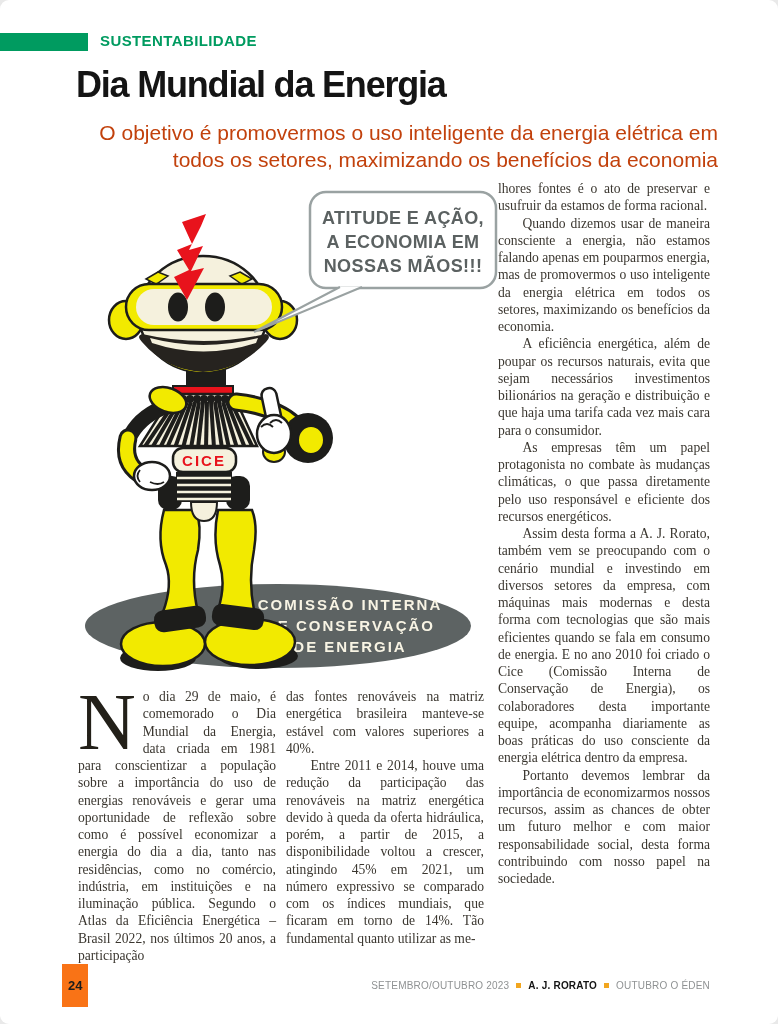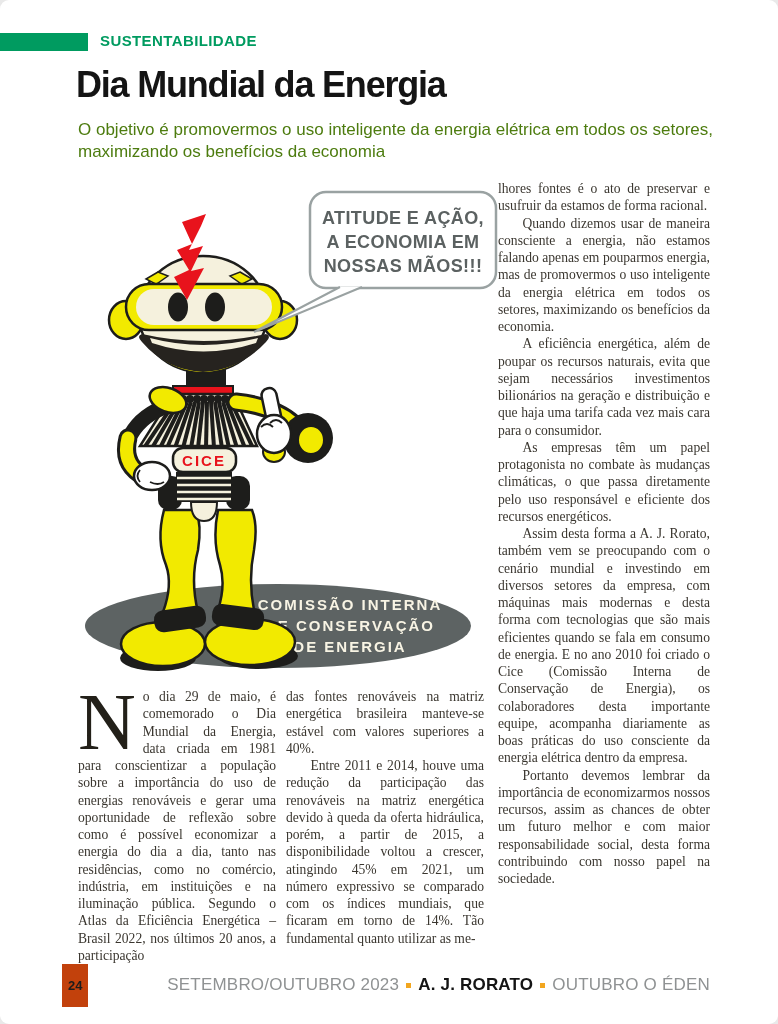--- a/index.html
+++ b/index.html
@@ -9,42 +9,42 @@
     margin:0 auto; overflow:hidden;
     font-family:"Liberation Sans", sans-serif;
     border-radius:9px;
   }
   
   .kicker-bar { position:absolute; left:0; top:33px; width:88px; height:18px; background:#009b60; }
   .kicker { position:absolute; left:100px; top:32px; font-size:15px; font-weight:bold;
             letter-spacing:.4px; color:#009b60; }
   .title { position:absolute; left:76px; top:64px; font-size:36px; font-weight:bold;
            letter-spacing:-1.2px; color:#141414; }
-  .subtitle { position:absolute; left:78px; top:119px; width:640px; font-size:17px;
-              line-height:1.3; color:#4d7c0f; }
+  .subtitle { position:absolute; left:78px; top:119px; width:640px; font-size:21px;
+              line-height:1.3; color:#c2410c;text-align:right; }
   
   .main { position:absolute; left:78px; top:180px; width:632px; }
   .left-zone { position:absolute; left:0; top:0; width:406px; }
   .illustration { position:relative; width:422px; height:500px; }
   .illustration svg { position:absolute; left:0; top:0; }
   .cols { position:absolute; left:0; top:508px; width:406px; display:flex; gap:10px; }
   .col { width:198px; }
   .col3 { position:absolute; left:420px; top:0; width:212px; }
   .bodytext p { text-align:justify; font-family:"Liberation Serif", serif;
                 font-size:13.6px; line-height:1.27; color:#3a362f; }
   .bodytext p.ind { text-indent:1.8em; }
   .dropcap { float:left; font-family:"Liberation Serif", serif; font-size:80px;
              line-height:.8; padding:2px 7px 0 0; color:#232019; }
   .credit { position:absolute; left:0; top:778px; font-size:11px; color:#6b6b6b; letter-spacing:.2px; }
   
   .footer { position:absolute; left:62px; right:68px; top:974px; height:22px;
             display:flex; align-items:center; justify-content:space-between; }
-  .page-num { background:#c2410c; color:#1c1c1c; font-weight:bold; font-size:13px;
+  .page-num { background:#f97316; color:#1c1c1c; font-weight:bold; font-size:13px;
               padding:14px 6px; }
-  .footer-right { display:flex; align-items:center; font-size:17px; letter-spacing:.2px; }
+  .footer-right { display:flex; align-items:center; font-size:10px; letter-spacing:.2px; }
   .footer-muted { color:#8f9293; }
   .footer-author { color:#141414; font-weight:bold; }
   .dot-sep { width:5px; height:5px; background:#f2a61f; margin:0 7px; display:inline-block; }
 </style>
 </head>
 <body>
 
 <div class="page">
 
   <div class="kicker-bar"></div>

